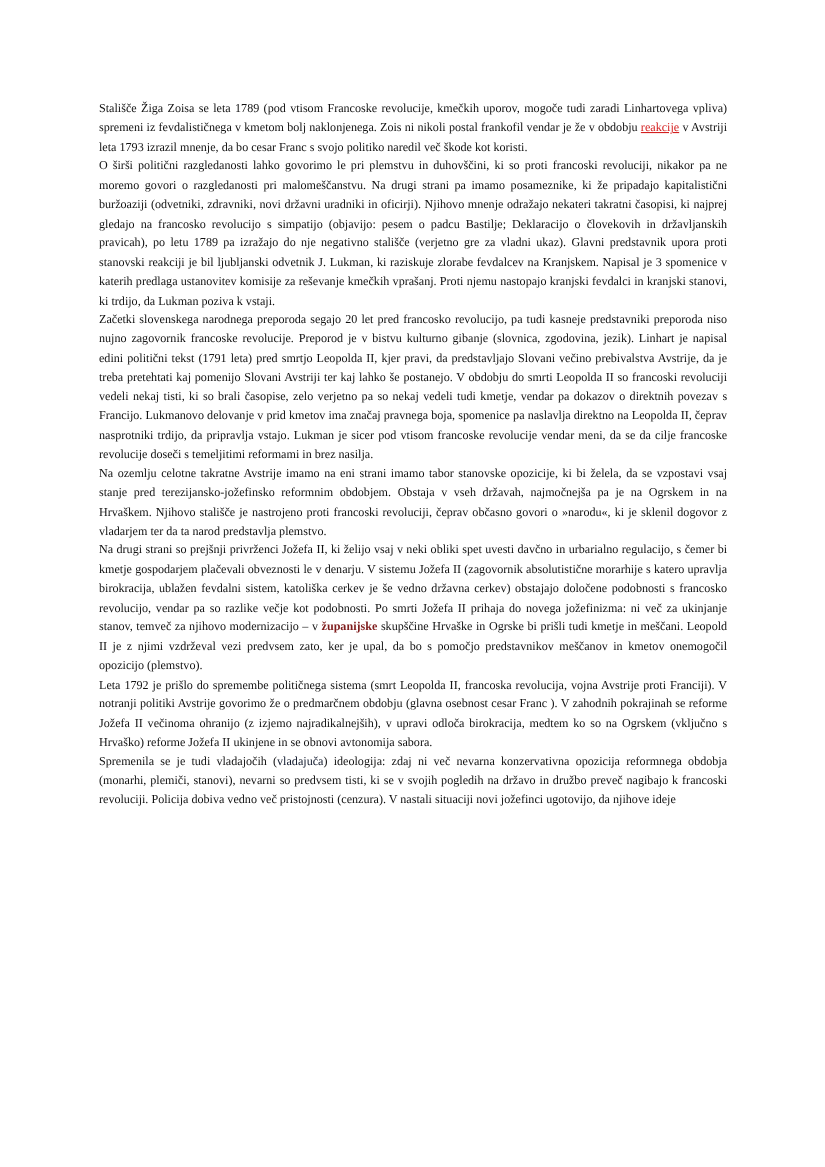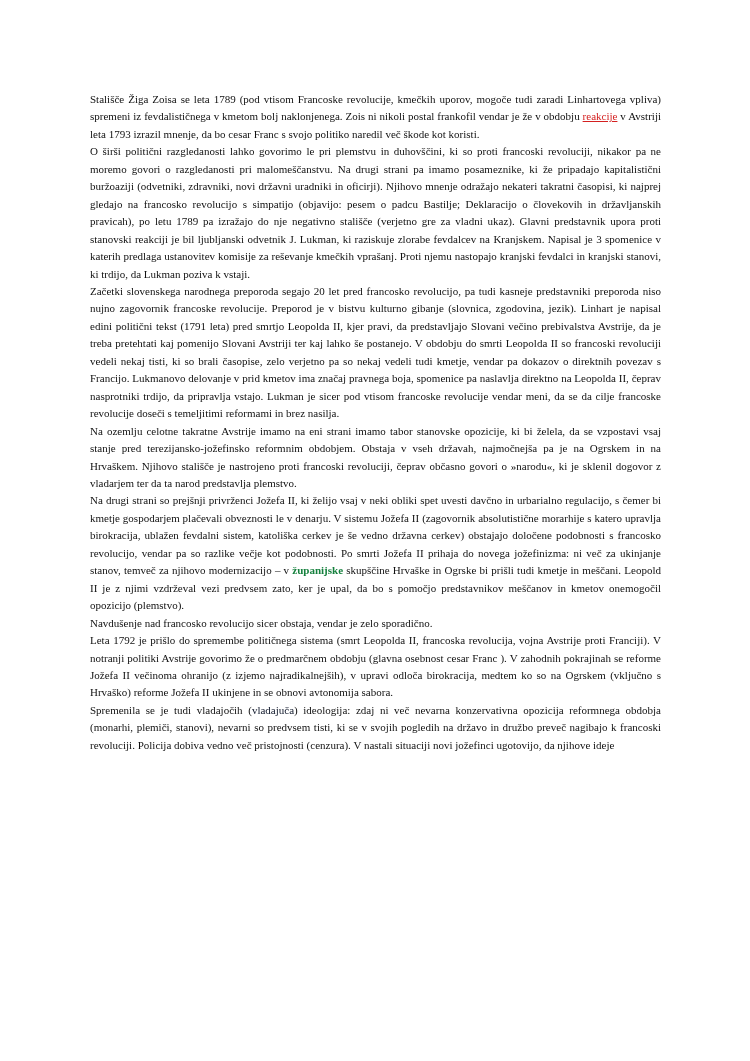--- a/index.html
+++ b/index.html
@@ -10,21 +10,21 @@
       top: 91px;
       width: 571px;
       font-family: "Liberation Serif", serif;
       font-size: 11px;
       line-height: 17.45px;
       color: #111111;
       text-align: justify;
     }
     .page p { margin: 0; padding: 0; }
     .link { color: #d42020; text-decoration: underline; }
-    .red-bold { color: #15803d; font-weight: bold; margin-top: 32px; }
+    .red-bold { color: #7f1d1d; font-weight: bold; margin-top: 32px; }
     .red { color: #0f172a; }
   </style>
 </head>
 <body>
 
 <div class="page">
   <p>
     <span>Stališče Žiga Zoisa se leta 1789 (pod vtisom Francoske revolucije, kmečkih uporov, mogoče tudi zaradi Linhartovega vpliva) spremeni iz fevdalističnega v kmetom bolj naklonjenega. Zois ni nikoli postal frankofil vendar je že v obdobju </span><a class="link">reakcije</a><span> v Avstriji leta 1793 izrazil mnenje, da bo cesar Franc s svojo politiko naredil več škode kot koristi.</span>
   </p>
   <p>
@@ -33,21 +33,18 @@
   <p>
     <span>Začetki slovenskega narodnega preporoda segajo 20 let pred francosko revolucijo, pa tudi kasneje predstavniki preporoda niso nujno zagovornik francoske revolucije. Preporod je v bistvu kulturno gibanje (slovnica, zgodovina, jezik). Linhart je napisal edini politični tekst (1791 leta) pred smrtjo Leopolda II, kjer pravi, da predstavljajo Slovani večino prebivalstva Avstrije, da je treba pretehtati kaj pomenijo Slovani Avstriji ter kaj lahko še postanejo. V obdobju do smrti Leopolda II so francoski revoluciji vedeli nekaj tisti, ki so brali časopise, zelo verjetno pa so nekaj vedeli tudi kmetje, vendar pa dokazov o direktnih povezav s Francijo. Lukmanovo delovanje v prid kmetov ima značaj pravnega boja, spomenice pa naslavlja direktno na Leopolda II, čeprav nasprotniki trdijo, da pripravlja vstajo. Lukman je sicer pod vtisom francoske revolucije vendar meni, da se da cilje francoske revolucije doseči s temeljitimi reformami in brez nasilja.</span>
   </p>
   <p>
     <span>Na ozemlju celotne takratne Avstrije imamo na eni strani imamo tabor stanovske opozicije, ki bi želela, da se vzpostavi vsaj stanje pred terezijansko-jožefinsko reformnim obdobjem. Obstaja v vseh državah, najmočnejša pa je na Ogrskem in na Hrvaškem. Njihovo stališče je nastrojeno proti francoski revoluciji, čeprav občasno govori o »narodu«, ki je sklenil dogovor z vladarjem ter da ta narod predstavlja plemstvo.</span>
   </p>
   <p>
     <span>Na drugi strani so prejšnji privrženci Jožefa II, ki želijo vsaj v neki obliki spet uvesti davčno in urbarialno regulacijo, s čemer bi kmetje gospodarjem plačevali obveznosti le v denarju. V sistemu Jožefa II (zagovornik absolutistične morarhije s katero upravlja birokracija, ublažen fevdalni sistem, katoliška cerkev je še vedno državna cerkev) obstajajo določene podobnosti s francosko revolucijo, vendar pa so razlike večje kot podobnosti. Po smrti Jožefa II prihaja do novega jožefinizma: ni več za ukinjanje stanov, temveč za njihovo modernizacijo – v </span><span class="red-bold">županijske</span><span>  skupščine Hrvaške in Ogrske bi prišli tudi kmetje in meščani. Leopold II je z njimi vzdrževal vezi predvsem zato, ker je upal, da bo s pomočjo predstavnikov meščanov in kmetov onemogočil opozicijo (plemstvo).</span>
   </p>
   <p>
-    <span>Navdušenje nad francosko revolucijo sicer obstaja, vendar je zelo sporadično.</span>
-  </p>
-  <p>
     <span>Leta 1792 je prišlo do spremembe političnega sistema (smrt Leopolda II, francoska revolucija, vojna Avstrije proti Franciji). V notranji politiki Avstrije govorimo že o predmarčnem obdobju (glavna osebnost cesar Franc ).  V zahodnih pokrajinah se reforme Jožefa II večinoma ohranijo (z izjemo najradikalnejših), v upravi odloča birokracija, medtem ko so na Ogrskem (vključno s Hrvaško)  reforme Jožefa II ukinjene in se obnovi avtonomija sabora.</span>
   </p>
   <p>
     <span>Spremenila se je tudi vladajočih (</span><span class="red">vladajuča</span><span>) ideologija: zdaj ni več nevarna konzervativna opozicija reformnega obdobja (monarhi, plemiči, stanovi), nevarni so predvsem tisti, ki se v svojih pogledih na državo in družbo preveč nagibajo k francoski revoluciji. Policija dobiva vedno več pristojnosti (cenzura). V nastali situaciji novi jožefinci ugotovijo, da njihove ideje</span>
   </p>
 </div>
 
 </body></html>

